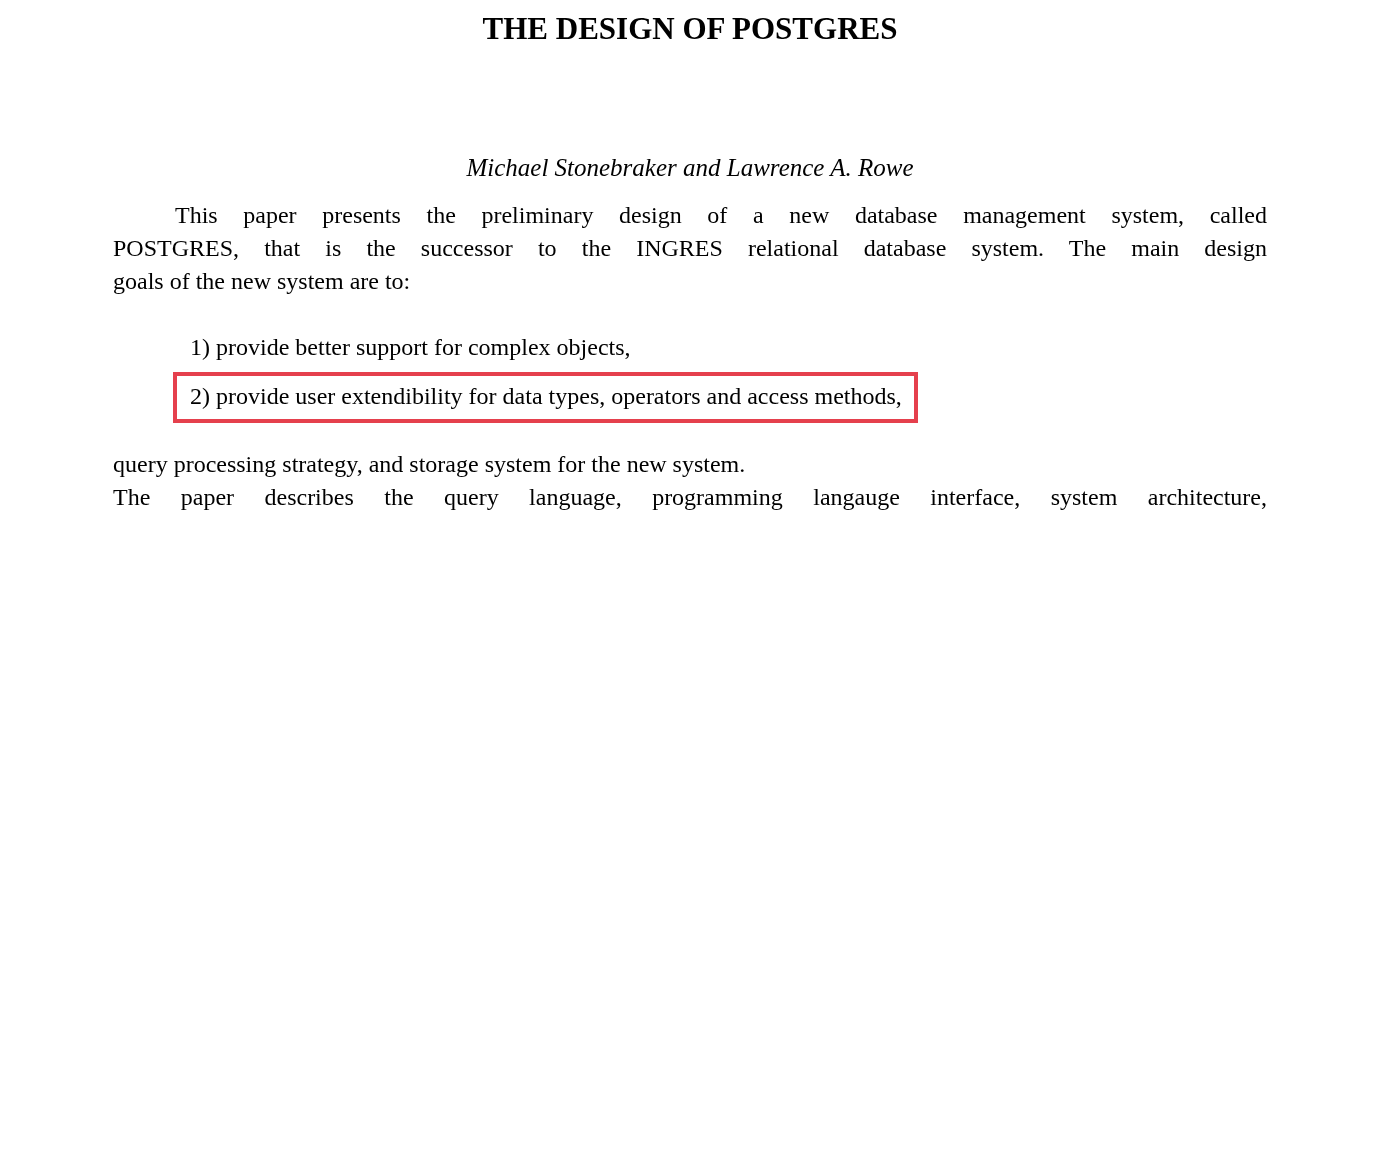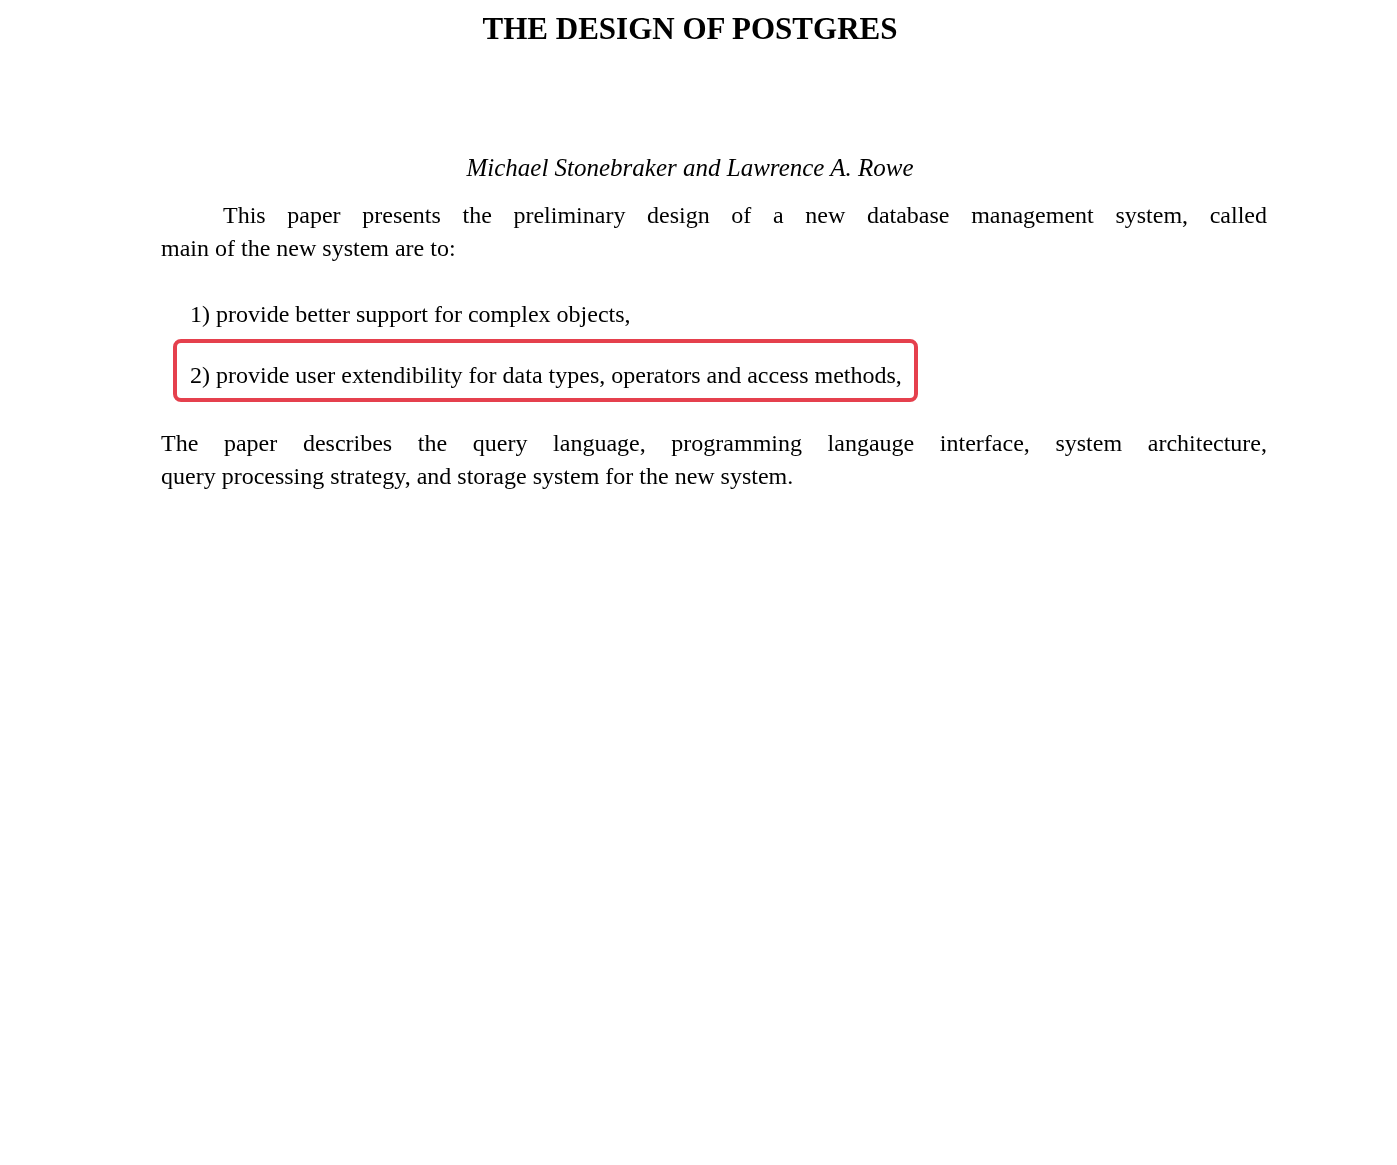--- a/index.html
+++ b/index.html
@@ -48,72 +48,73 @@
     font-weight: bold;
     line-height: 33px;
     text-align: center;
   }
   .bodytext {
     font-size: 24px;
     line-height: 33px;
   }
   .para { margin: 0; }
   .intro { margin-top: 15px; }
-  .line { display: block; margin-left: 48px; }
+  .line { display: block; }
   .just {
     text-align: justify;
     text-align-last: justify;
   }
   .indent { text-indent: 62px; }
   .goals {
     margin-top: 33px;
     margin-left: 77px;
   }
   .goal { margin: 0 0 16px 0; }
   .gline { display: block; }
   .cont { padding-left: 44px; }
   .goal-box {
     display: inline-block;
     border: 4px solid #e5404d;
-    border-radius: 8px;
-    padding: 16px 12px 6px 13px;
+    border-radius: 0;
+    padding: 4px 12px 6px 13px;
     margin: -8px 12px -10px -17px;
   }
   .closing { margin-top: 35px; }
 </style>
 </head>
 <body>
 
 <div class="page">
 
   <div class="title">THE DESIGN OF POSTGRES</div>
 
   <div class="authors">Michael Stonebraker and Lawrence A. Rowe</div>
 
 
 
   <p class="para intro bodytext">
     <span class="line just indent">This paper presents the preliminary design of a new database management system, called</span>
-    <span class="line">main of the new system are to:</span>
+    <span class="line just">POSTGRES, that is the successor to the INGRES relational database system. The main design</span>
+    <span class="line">goals of the new system are to:</span>
   </p>
 
   <div class="goals bodytext">
 
     <div class="goal">
       <span class="gline"><span class="gnum">1)</span> <span>provide better support for complex objects,</span></span>
     </div>
 
     <div class="goal">
       <span class="goal-box" style="border-color: rgb(229, 64, 77);"><span class="gnum">2)</span> <span>provide user extendibility for data types, operators and access methods,</span></span>
     </div>
 
 
 
 
 
   </div>
 
   <p class="para closing bodytext">
+    <span class="line">query processing strategy, and storage system for the new system.</span>
     <span class="line just">The paper describes the query language, programming langauge interface, system architecture,</span>
-    <span class="line">query processing strategy, and storage system for the new system.</span>
   </p>
 
 </div>
 
 </body></html>

